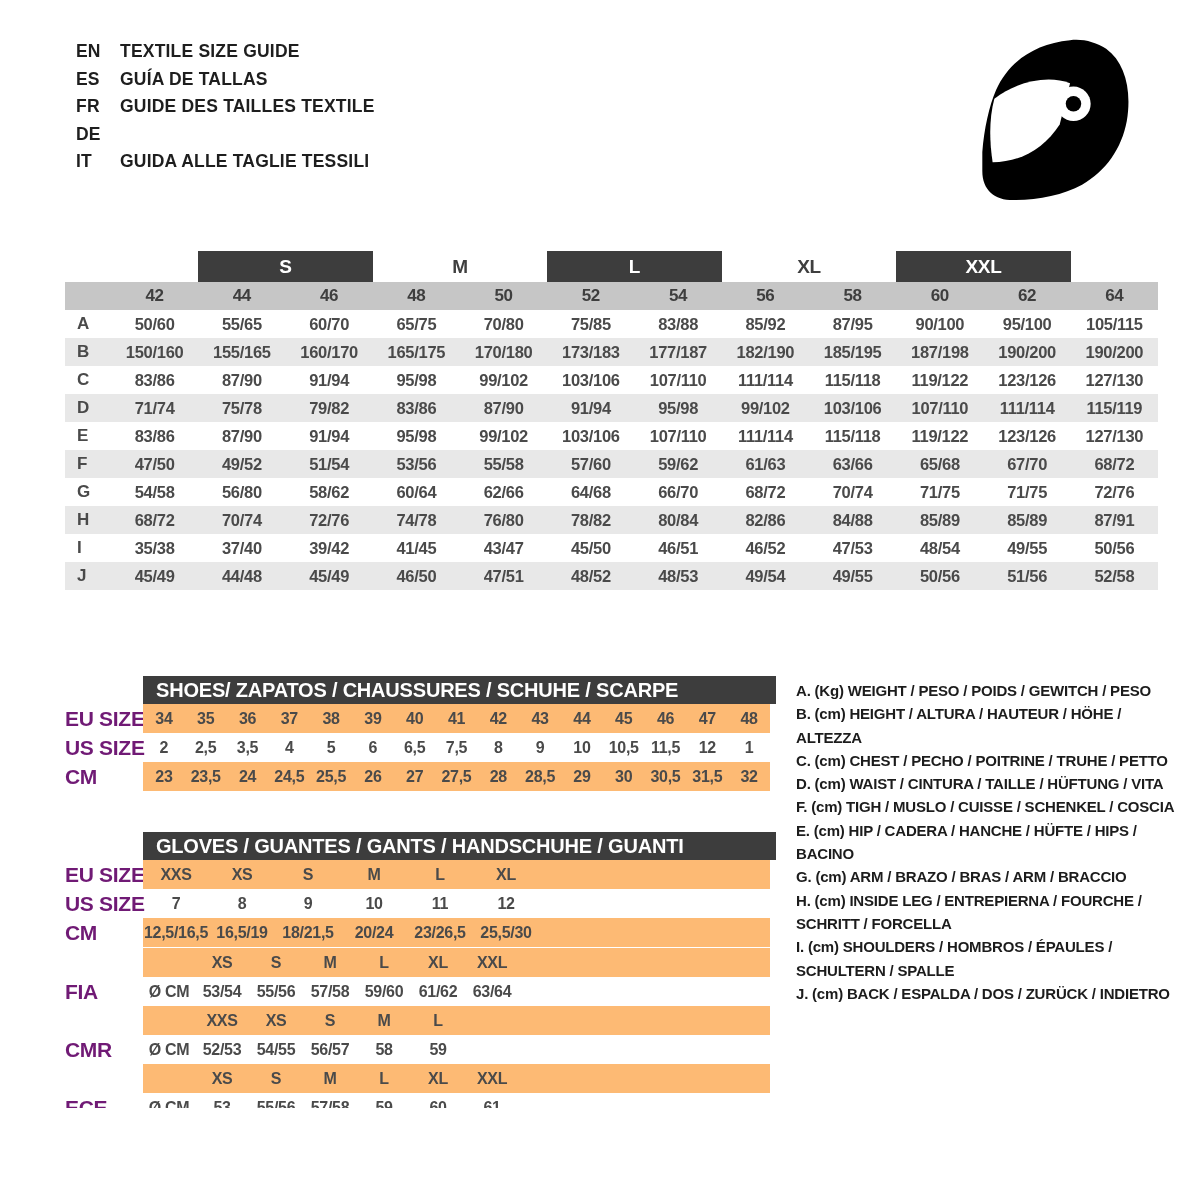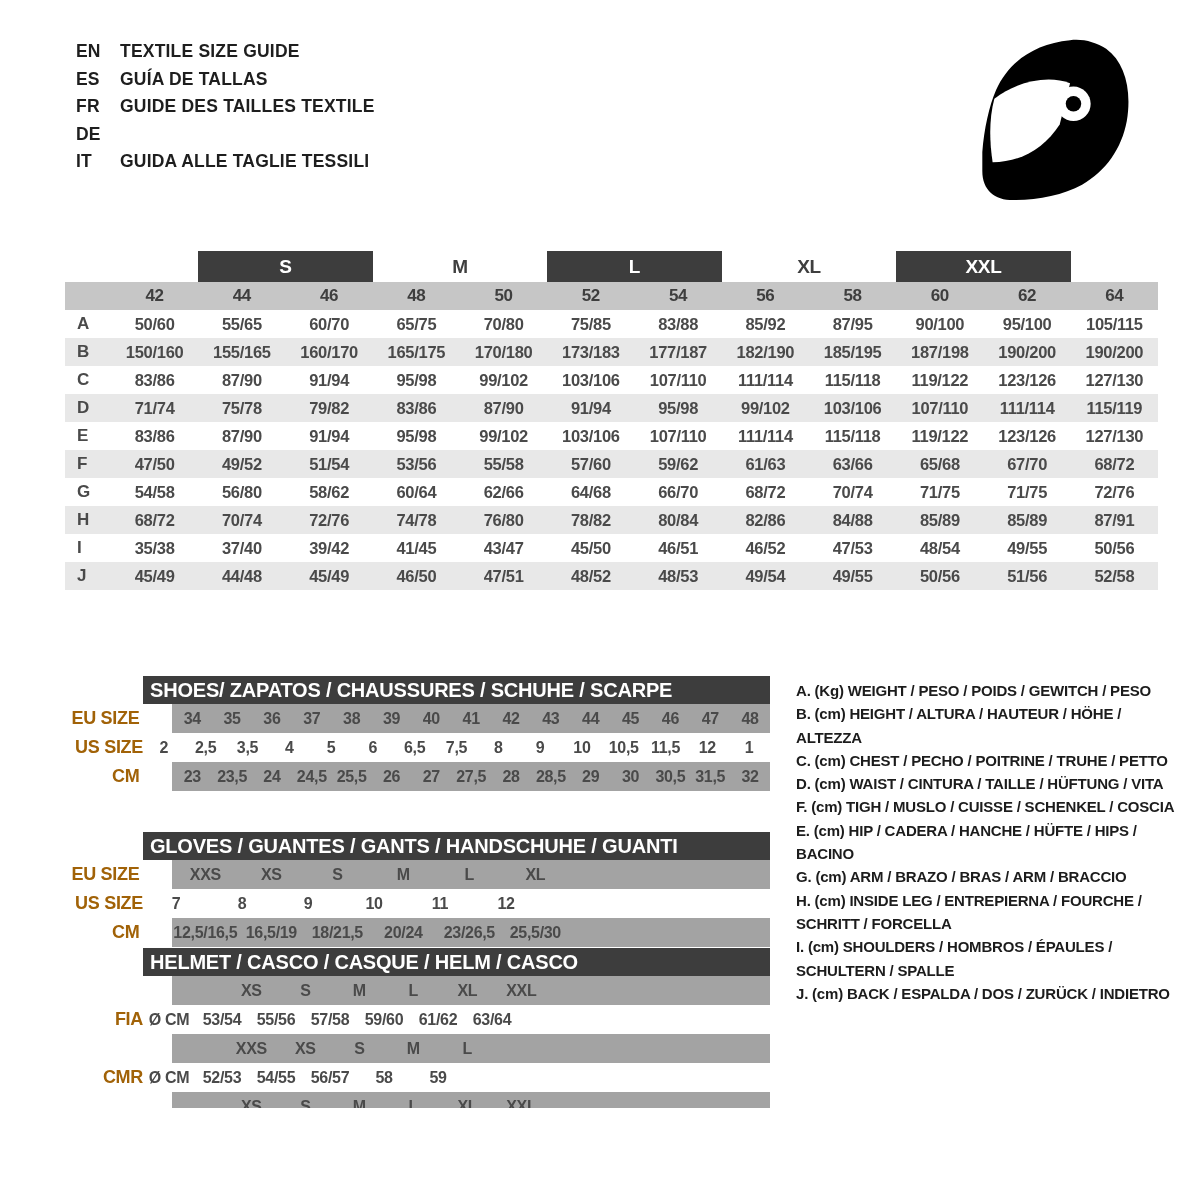--- a/index.html
+++ b/index.html
@@ -20,25 +20,25 @@
   .mt-cell{height:28px;line-height:28px;text-align:center;font-size:16.5px;letter-spacing:-0.3px;white-space:nowrap;}
   .mt-head{height:31px;line-height:31px;font-size:19px;color:#3f3f3f;}
   .mt-head.dark{background:#3d3d3d;color:#ffffff;}
   .mt-band{background:#c6c6c6;color:#3e3e3e;font-size:17px;}
   .mt-stripe{background:#e8e8e8;}
   .mt-letter{text-align:left;padding-left:12px;font-size:17px;}
 
   
   .sub{position:absolute;left:65px;width:705px;color:#4a4a4a;}
   .sub-title{margin-left:78px;width:620px;height:28px;line-height:28px;background:#3d3d3d;color:#ffffff;
-             font-size:20px;padding-left:7px;letter-spacing:-0.2px;white-space:nowrap;overflow:hidden;}
+             font-size:20px;padding-left:13px;letter-spacing:-0.2px;white-space:nowrap;overflow:hidden;}
   .sub-row{display:flex;height:29px;line-height:29px;}
-  .sub-label{width:78px;font-size:18px;color:#a16207;letter-spacing:-0.3px;white-space:nowrap;text-align:right;}
+  .sub-label{width:78px;font-size:21px;color:#701a75;letter-spacing:-0.3px;white-space:nowrap;}
   .sub-data{width:627px;display:grid;}
-  .sub-data.stripe{background:#a3a3a3;margin-left:33px;}
+  .sub-data.stripe{background:#fdba74;}
   .sd-cell{text-align:center;font-size:16px;letter-spacing:-0.3px;white-space:nowrap;}
   .shoes-grid{grid-template-columns:repeat(15,1fr);}
   .gloves-grid{grid-template-columns:repeat(6,66px) 1fr;}
   .helmet-grid{grid-template-columns:52px repeat(6,54px) 1fr;}
 
   
   .legend{position:absolute;left:796px;top:679px;width:388px;color:#1c1c1c;}
   .legend-item{font-size:15px;line-height:23.3px;letter-spacing:-0.2px;}
 </style>
 </head>
@@ -330,21 +330,20 @@
             <div class="sd-cell">18/21,5</div>
             <div class="sd-cell">20/24</div>
             <div class="sd-cell">23/26,5</div>
             <div class="sd-cell">25,5/30</div>
           </div>
         </div>
       </div>
   </div>
 
   <div class="sub" style="top:948px;">
-    <div class="sub-title">HELMET / CASCO / CASQUE / HELM / CASCO</div>
     <div id="helmet-rows">
         <div class="sub-row">
           <div class="sub-label"></div>
           <div class="sub-data helmet-grid stripe">
             <div class="sd-cell"></div>
             <div class="sd-cell">XS</div>
             <div class="sd-cell">S</div>
             <div class="sd-cell">M</div>
             <div class="sd-cell">L</div>
             <div class="sd-cell">XL</div>

